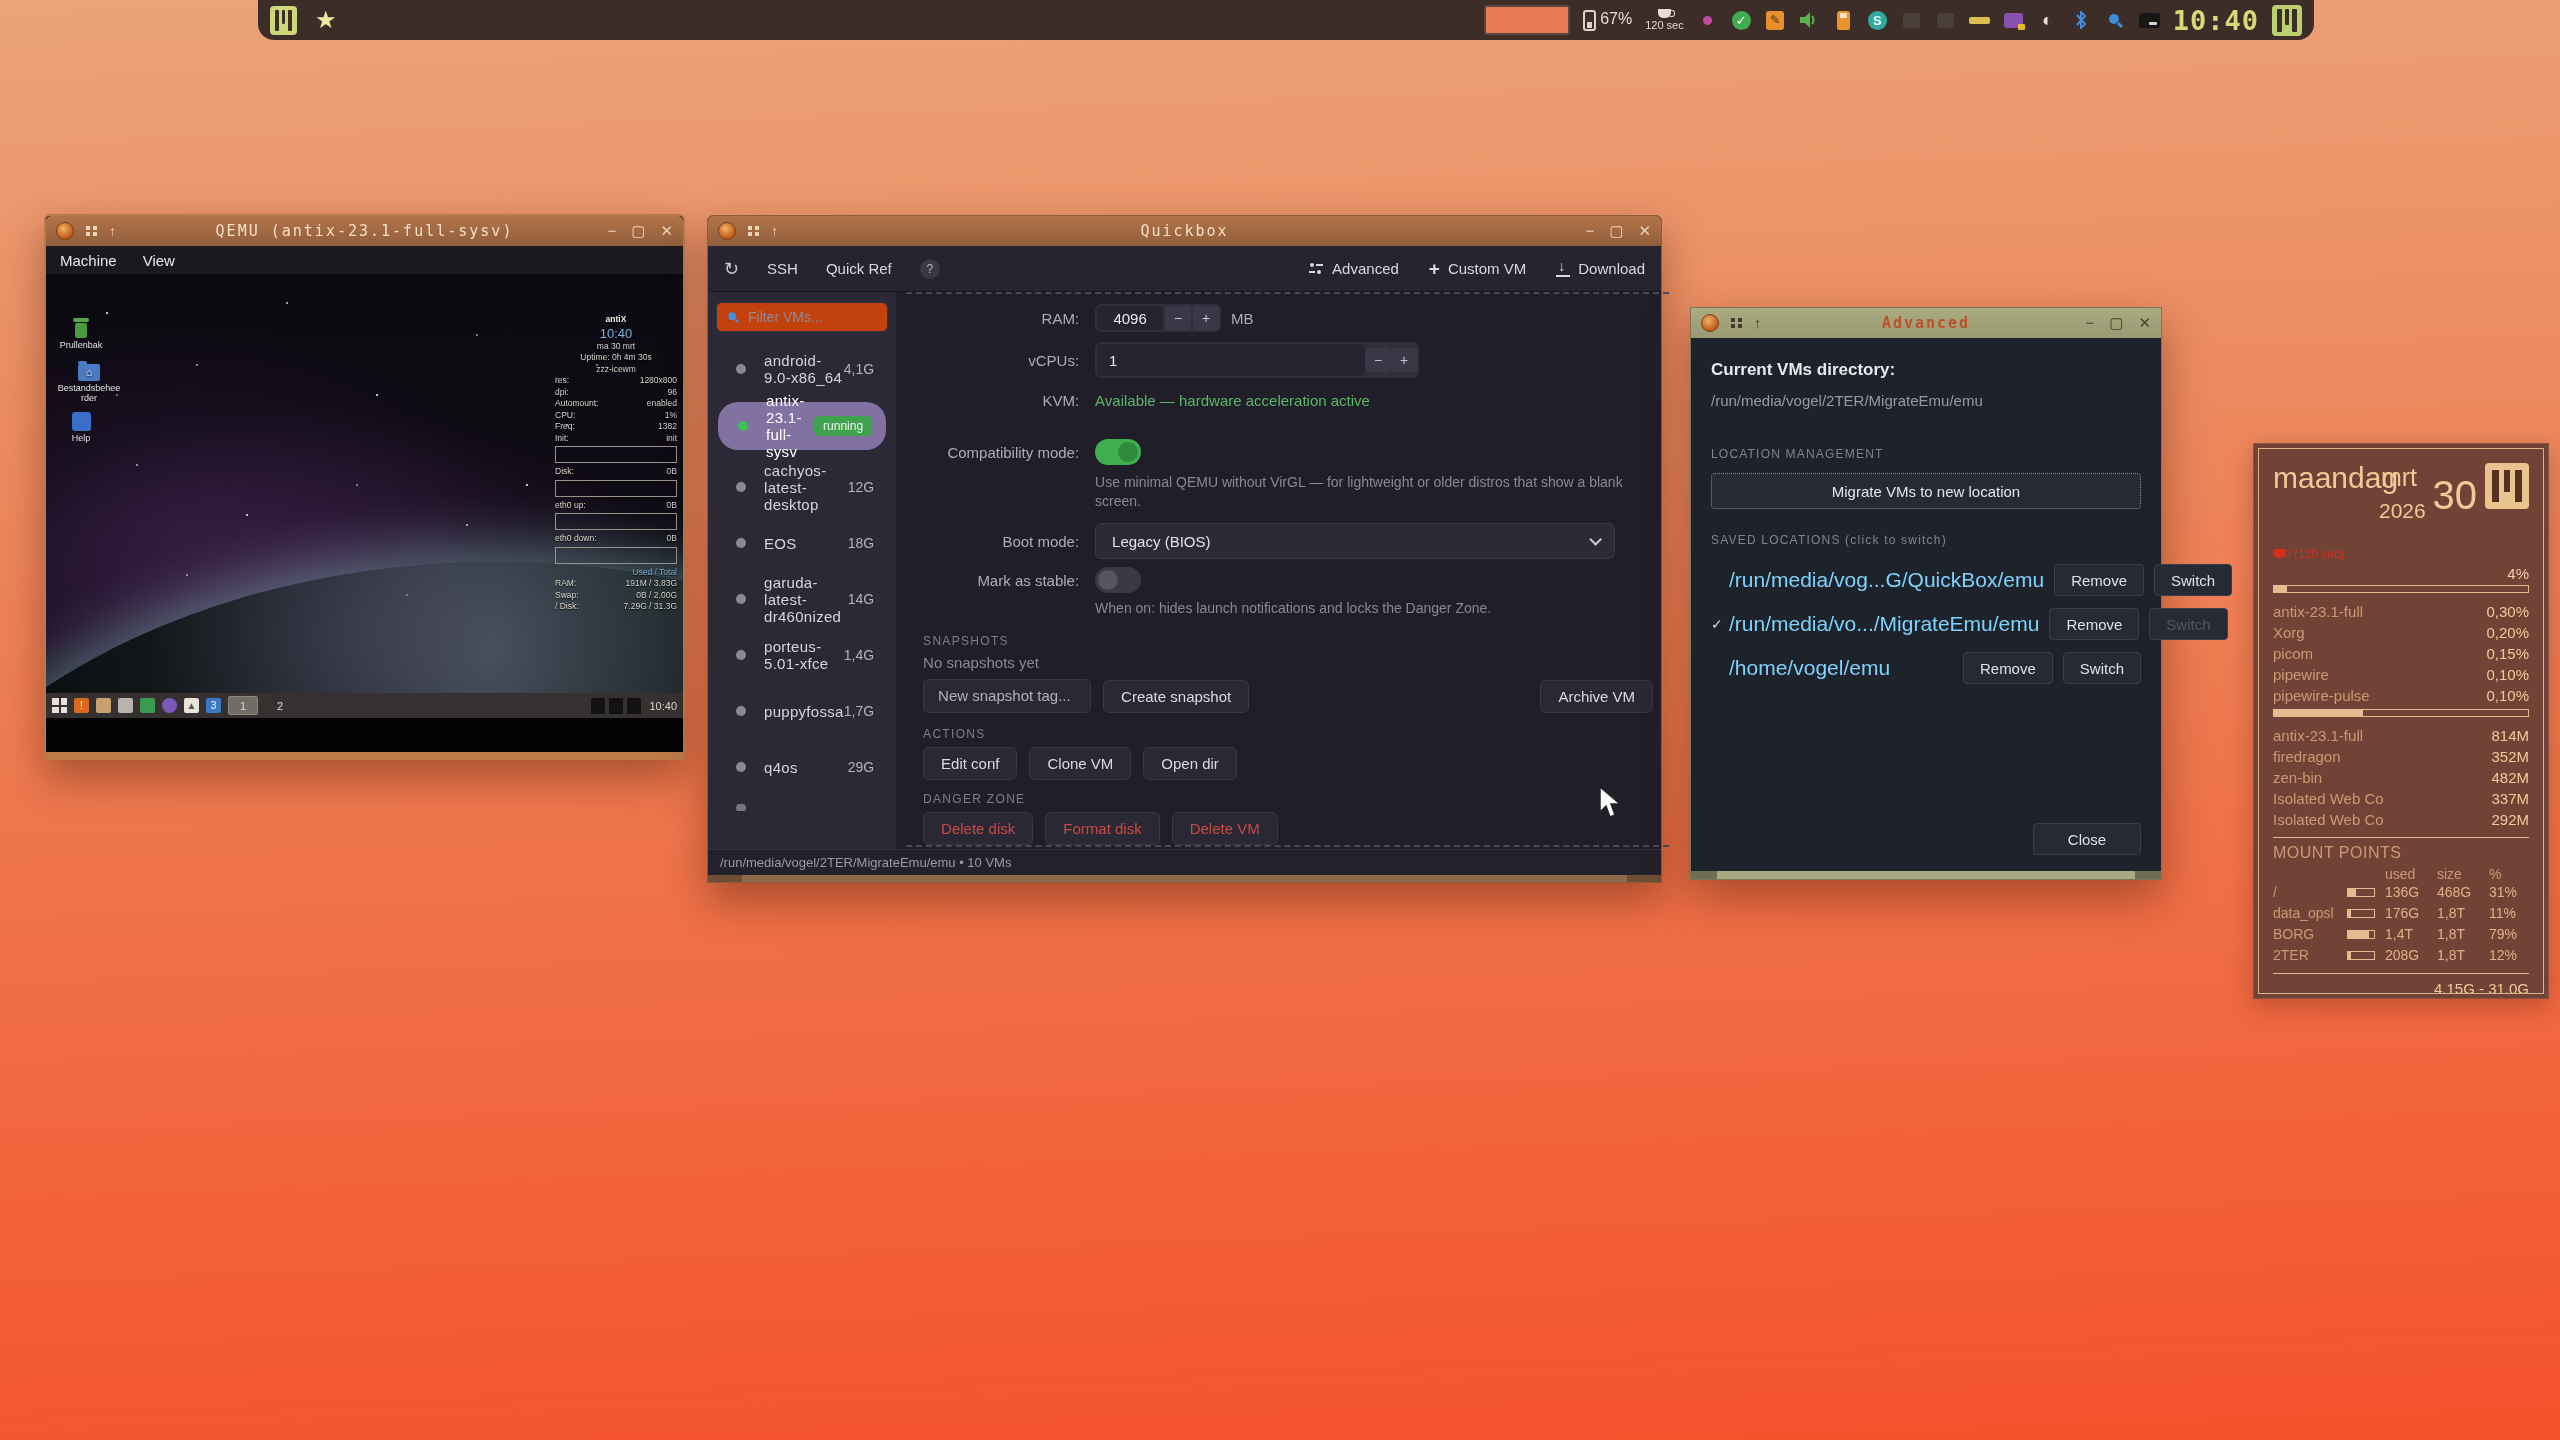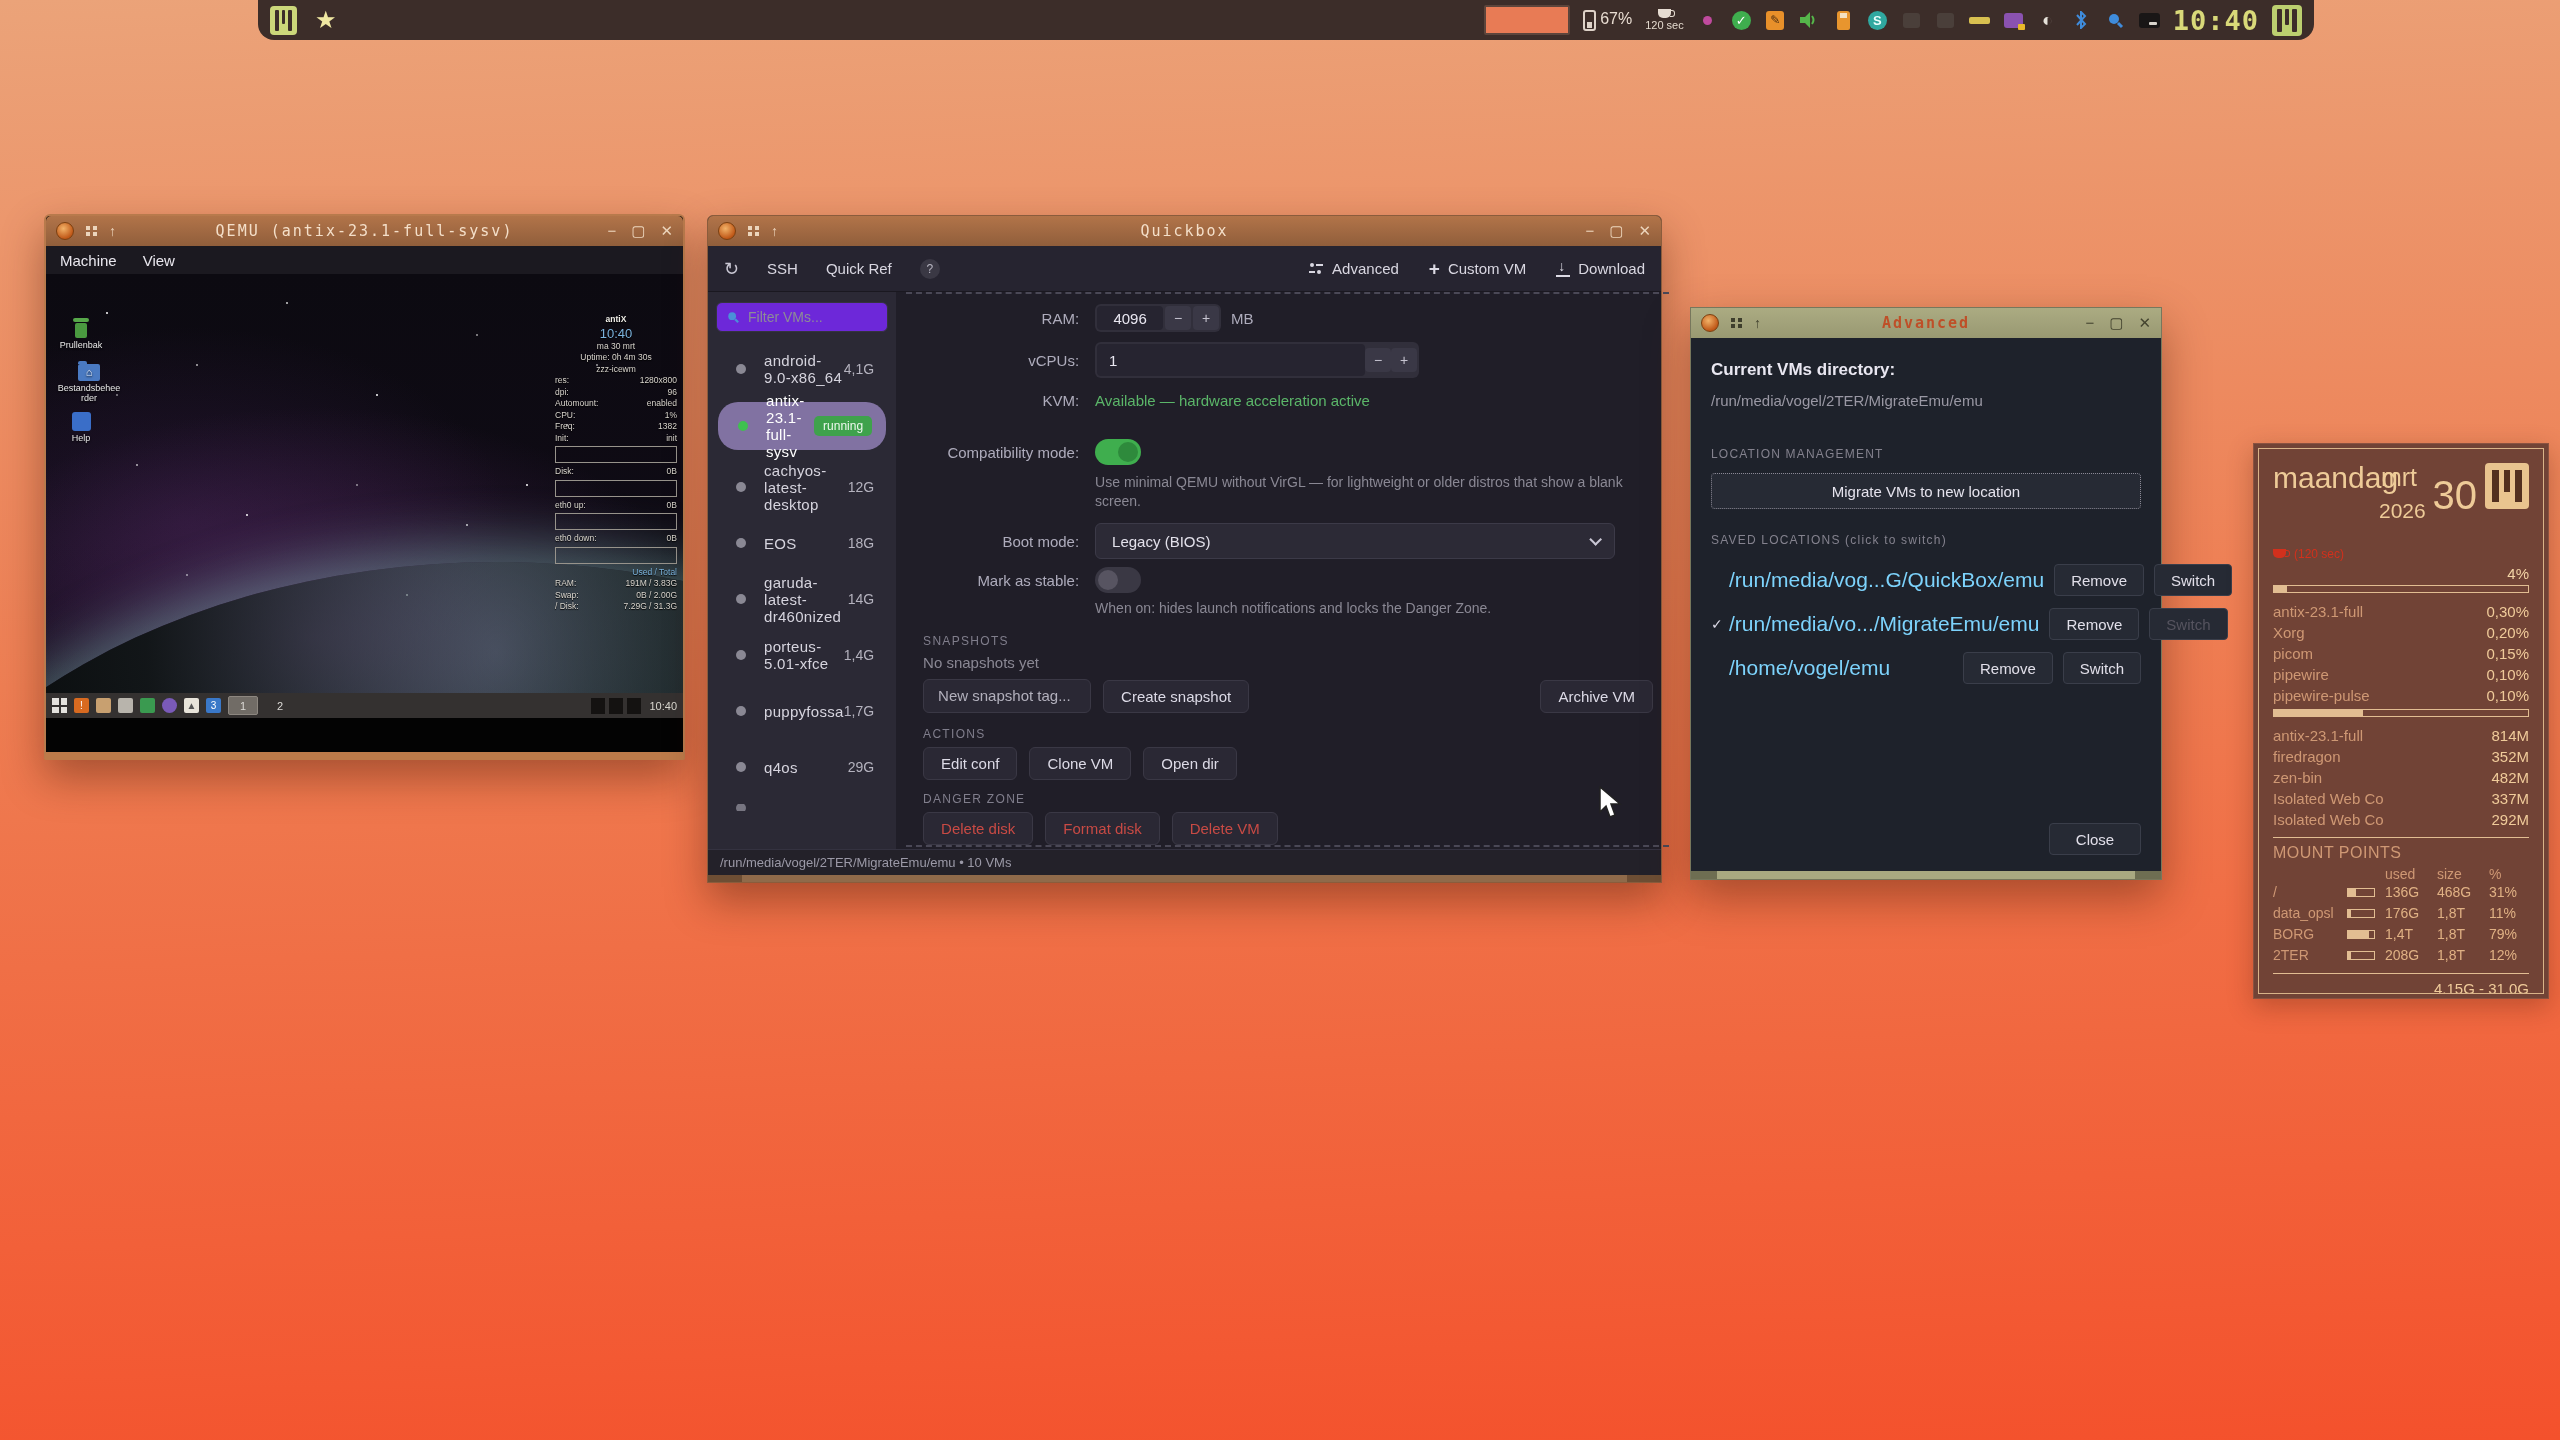--- a/index.html
+++ b/index.html
@@ -123,21 +123,21 @@
   .qb-tb-right { margin-left:auto; display:flex; gap:30px; align-items:center; }
   .refresh { font-size:18px; color:#c9c7d3; }
   .qmark { width:20px; height:20px; border-radius:50%; background:#3a3844; color:#b9b7c3;
     font-size:12px; display:flex; align-items:center; justify-content:center; }
   .plus { font-size:19px; font-weight:bold; color:#dcdae4; }
   .dl { position:relative; width:14px; height:16px; }
   .dl::before { content:"↓"; position:absolute; top:-3px; left:2px; font-size:14px; color:#dcdae4; }
   .dl::after { content:""; position:absolute; left:0; right:0; bottom:0; height:2px; background:#dcdae4; }
   .qb-main { flex:1; display:flex; min-height:0; }
   .vmlist { width:356px; background:#2b2935; padding:10px 8px 0; position:relative; }
-  .filter { height:30px; background:#6d28d9; border:1px solid #35333f; border-radius:6px;
+  .filter { height:30px; background:#c2410c; border:1px solid #35333f; border-radius:6px;
     display:flex; align-items:center; gap:9px; padding:0 10px; }
   .filter input { background:transparent; border:none; outline:none; color:#cfcdd9; font-size:14px; width:100%;
     font-family:"Liberation Sans",sans-serif; }
   .filter input::placeholder { color:#8d8b97; }
   .vmrow { display:flex; align-items:center; height:38px; padding:0 14px 0 20px; margin-top:18px; }
   .vmrow .dot { width:10px; height:10px; border-radius:50%; background:#8a8894; flex:none; }
   .vmrow .nm { flex:1; margin-left:18px; font-size:15px; color:#d6d4de; letter-spacing:.3px; }
   .vmrow .sz { font-size:14px; color:#b4b2be; }
   .vmrow.sel { background:#8172a2; border-radius:20px; height:48px; margin:14px 2px 0; }
   .vmrow.sel .dot { background:#3fc050; }
@@ -197,21 +197,21 @@
   .migrate { height:36px; background:#262a34; border:1px dotted #8a8894; border-radius:4px;
     display:flex; align-items:center; justify-content:center; color:#e5e3ed; font-size:15px; }
   .adv-btnrow { display:flex; gap:12px; margin-top:12px; }
   .abtn { height:36px; background:#262a34; border:1px solid #3a3e4a; border-radius:4px;
     display:flex; align-items:center; justify-content:center; color:#e1dfe9; font-size:15px; }
   .locrow { display:flex; align-items:center; margin-top:6px; height:38px; }
   .locrow .chk { width:18px; color:#dcdae6; font-size:14px; flex:none; }
   .locrow .pth { flex:1; color:#7dd3fc; font-size:21px; }
   .locrow .abtn { padding:0 16px; margin-left:10px; height:32px; }
   .abtn.disabled { color:#56545f; }
-  .adv-close { margin-top:auto; align-self:flex-end; margin-bottom:16px; width:92px; height:32px; }
+  .adv-close { margin-top:auto; align-self:flex-end; margin-bottom:16px; width:108px; height:32px; }
   .adv-strip { height:8px; background:#a9a981; position:relative; }
   .adv-strip::before,.adv-strip::after { content:""; position:absolute; top:0; bottom:0; width:26px; background:#6e6e52; }
   .adv-strip::before { left:0; } .adv-strip::after { right:0; }
 
   
   .mc { position:absolute; left:2253px; top:443px; width:296px; height:556px;
     background:#714336; border:1px solid #8a5240; box-shadow:0 8px 24px rgba(80,25,10,.3); }
   .mc-inner { position:absolute; inset:4px; border:1px solid #d9b388; padding:10px 14px 0; overflow:hidden; }
   .mc-head { position:relative; height:86px; }
   .mc-day { position:absolute; left:0; top:2px; font-size:30px; color:#eecb98; }

